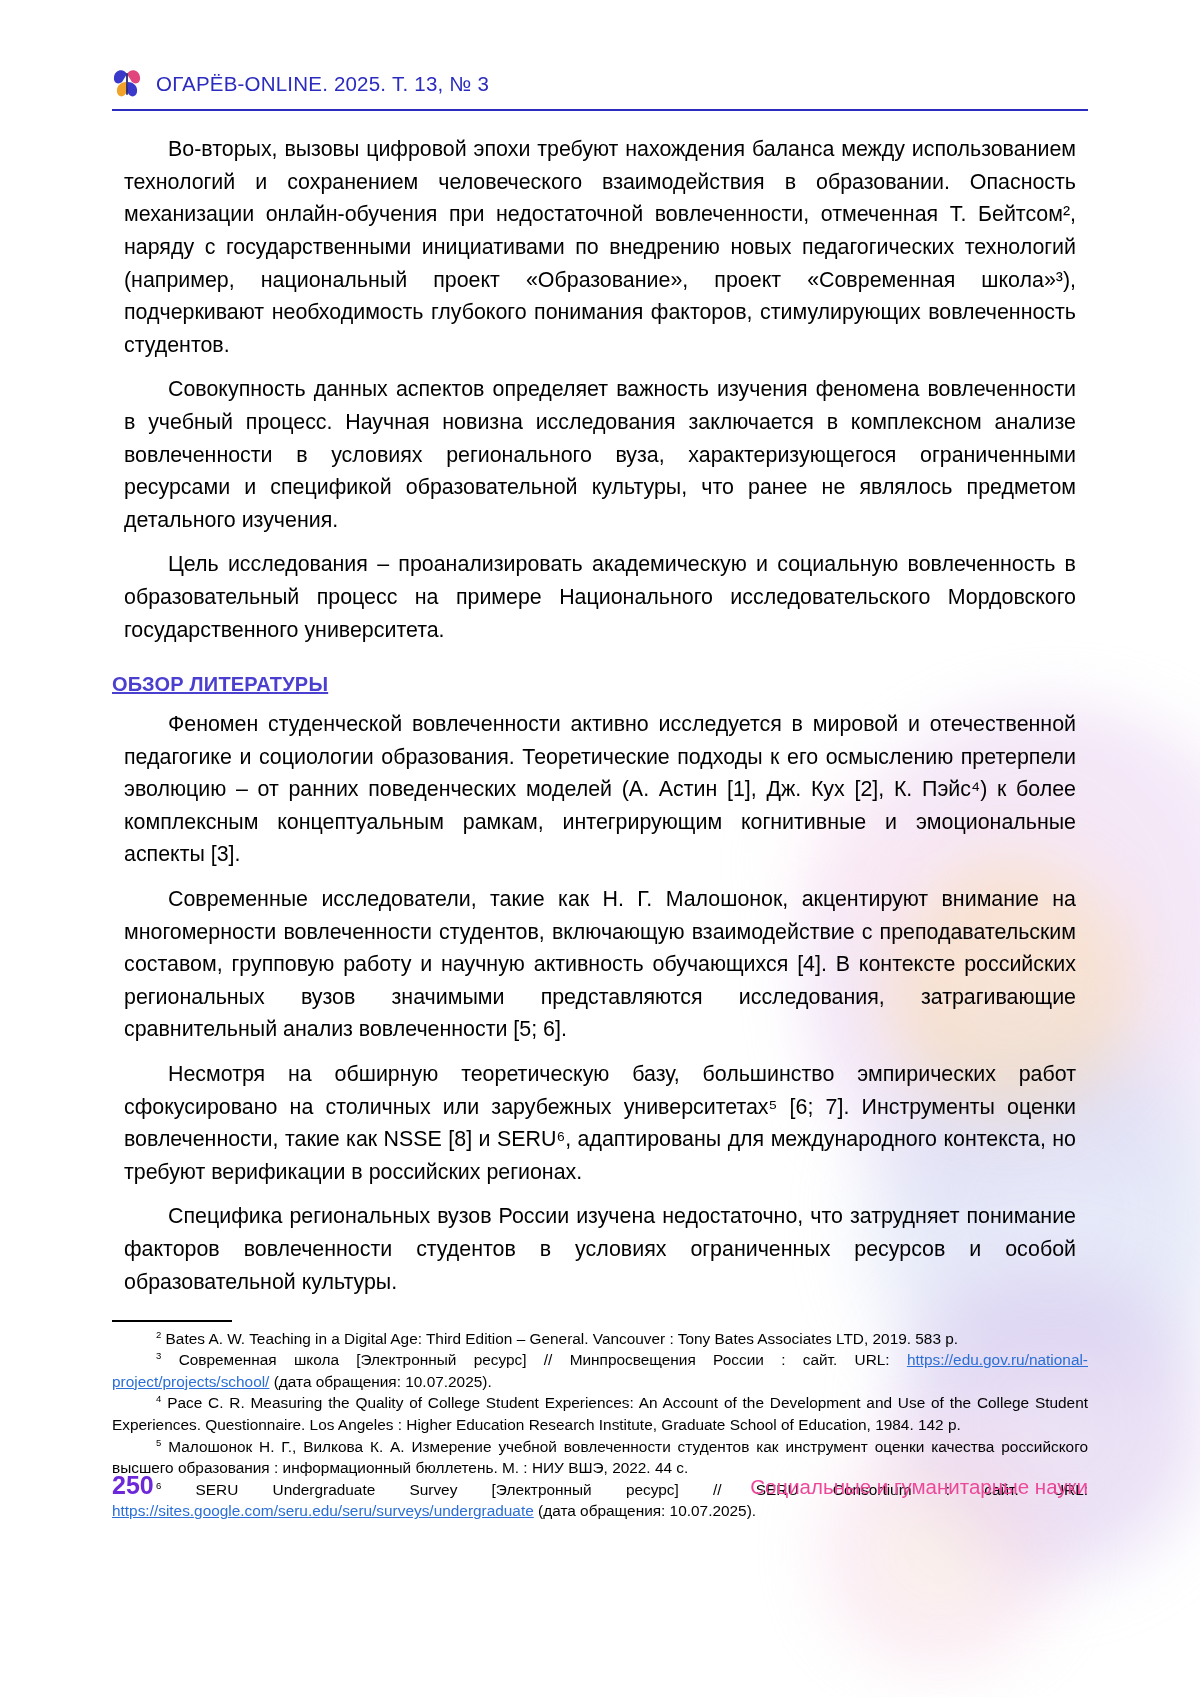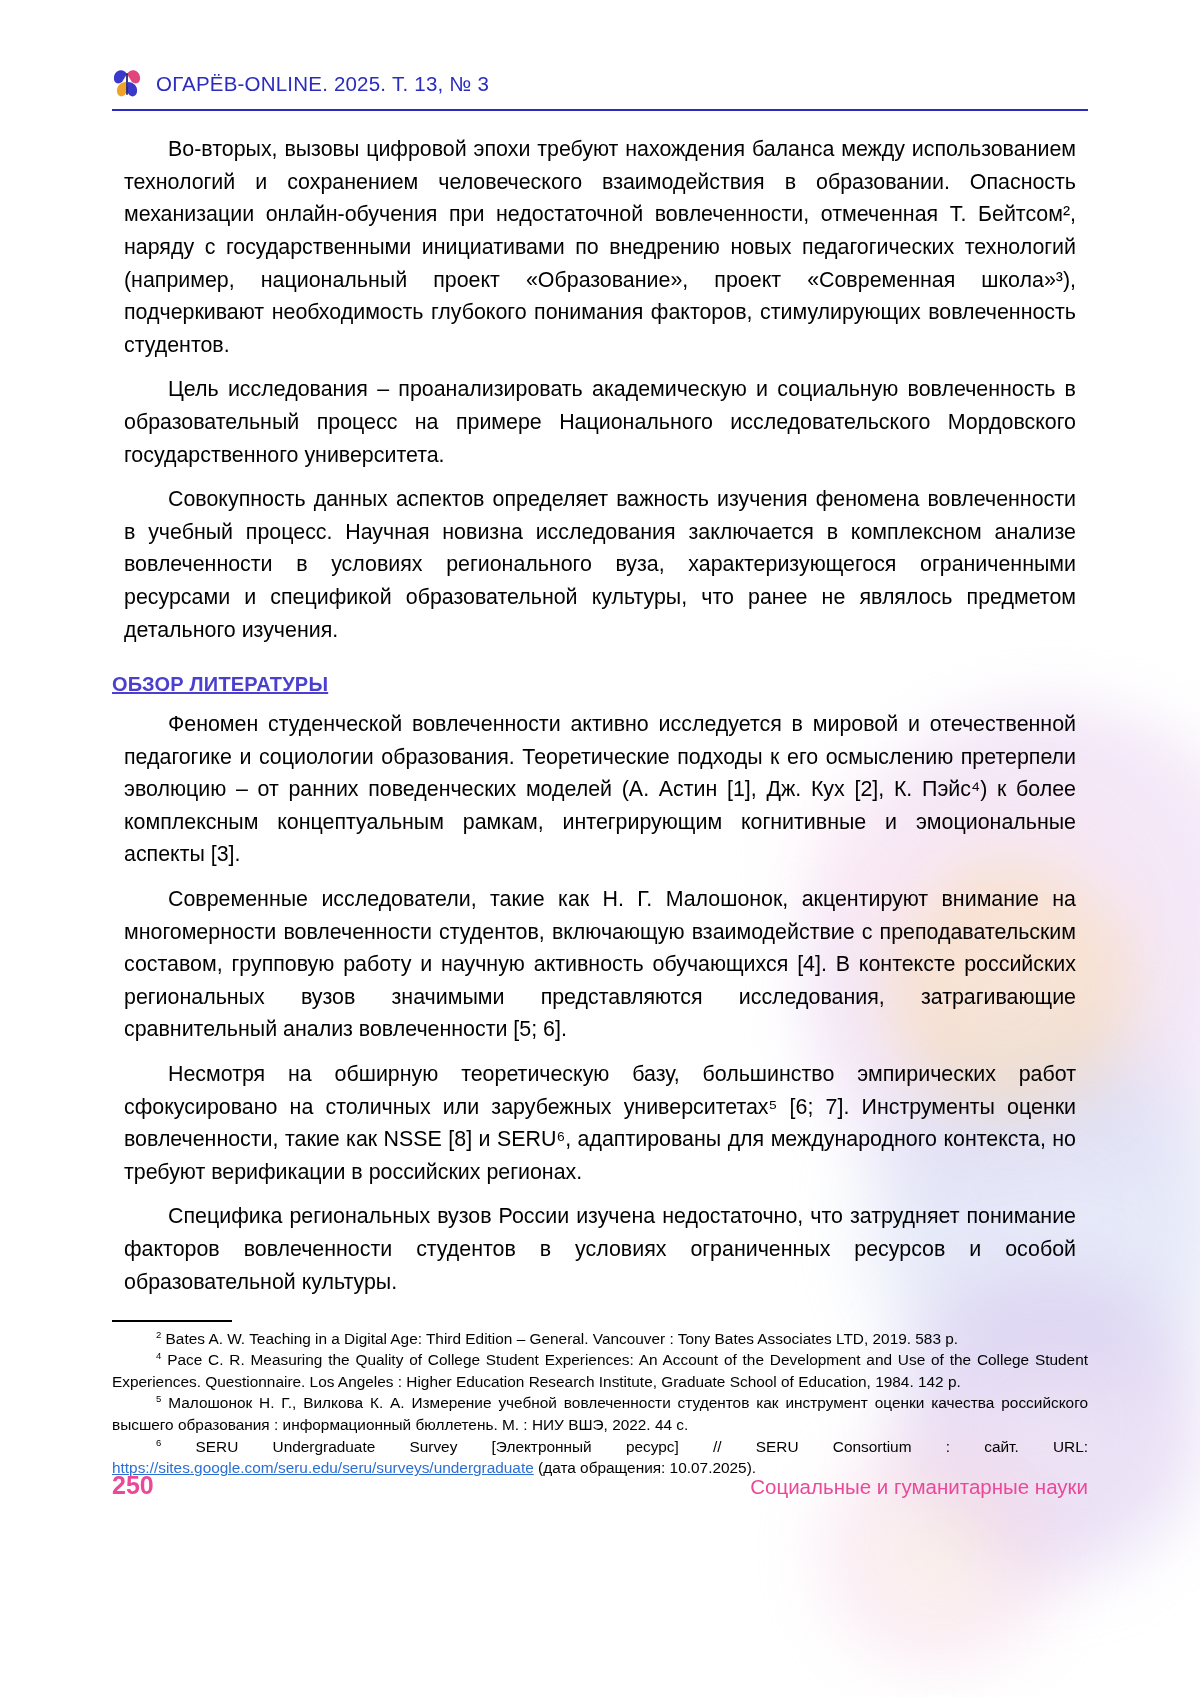--- a/index.html
+++ b/index.html
@@ -117,21 +117,21 @@
     left: 112px;
     right: 112px;
     bottom: 80px;
     display: flex;
     align-items: baseline;
     justify-content: space-between;
   }
   .page-number {
     font-size: 25px;
     font-weight: bold;
-    color: #ec4899;
+    color: #6d28d9;
   }
   .footer-section {
     font-size: 20.5px;
     color: #ec4899;
   }
 </style>
 </head>
 <body>
 
 <div class="deco deco-1"></div>
@@ -152,39 +152,43 @@
         <path d="M16 14 C20 14, 26 17, 25 24 C24 30, 17 30, 15 23 Z" fill="#3a39c9"></path>
         <rect x="14.1" y="5" width="1.8" height="22" rx="0.9" fill="#262673"></rect>
       </svg>
     </span>
     <span class="header-title">ОГАРЁВ-ONLINE. 2025. Т. 13, № 3</span>
   </div>
   <div class="header-rule"></div>
 
   <div class="content">
     <p class="body">Во-вторых, вызовы цифровой эпохи требуют нахождения баланса между использованием технологий и сохранением человеческого взаимодействия в образовании. Опасность механизации онлайн-обучения при недостаточной вовлеченности, отмеченная Т. Бейтсом², наряду с государственными инициативами по внедрению новых педагогических технологий (например, национальный проект «Образование», проект «Современная школа»³), подчеркивают необходимость глубокого понимания факторов, стимулирующих вовлеченность студентов.</p>
+    <p class="body">Совокупность данных аспектов определяет важность изучения феномена вовлеченности в учебный процесс. Научная новизна исследования заключается в комплексном анализе вовлеченности в условиях регионального вуза, характеризующегося ограниченными ресурсами и спецификой образовательной культуры, что ранее не являлось предметом детального изучения.</p>
     <p class="body">Цель исследования – проанализировать академическую и социальную вовлеченность в образовательный процесс на примере Национального исследовательского Мордовского государственного университета.</p>
-    <p class="body">Совокупность данных аспектов определяет важность изучения феномена вовлеченности в учебный процесс. Научная новизна исследования заключается в комплексном анализе вовлеченности в условиях регионального вуза, характеризующегося ограниченными ресурсами и спецификой образовательной культуры, что ранее не являлось предметом детального изучения.</p>
 
     <h2 class="section-title">ОБЗОР ЛИТЕРАТУРЫ</h2>
 
     <p class="body">Феномен студенческой вовлеченности активно исследуется в мировой и отечественной педагогике и социологии образования. Теоретические подходы к его осмыслению претерпели эволюцию – от ранних поведенческих моделей (А. Астин [1], Дж. Кух [2], К. Пэйс⁴) к более комплексным концептуальным рамкам, интегрирующим когнитивные и эмоциональные аспекты [3].</p>
     <p class="body">Современные исследователи, такие как Н. Г. Малошонок, акцентируют внимание на многомерности вовлеченности студентов, включающую взаимодействие с преподавательским составом, групповую работу и научную активность обучающихся [4]. В контексте российских региональных вузов значимыми представляются исследования, затрагивающие сравнительный анализ вовлеченности [5; 6].</p>
     <p class="body">Несмотря на обширную теоретическую базу, большинство эмпирических работ сфокусировано на столичных или зарубежных университетах⁵ [6; 7]. Инструменты оценки вовлеченности, такие как NSSE [8] и SERU⁶, адаптированы для международного контекста, но требуют верификации в российских регионах.</p>
     <p class="body">Специфика региональных вузов России изучена недостаточно, что затрудняет понимание факторов вовлеченности студентов в условиях ограниченных ресурсов и особой образовательной культуры.</p>
   </div>
 
   <div class="footnote-rule"></div>
 
   <div class="footnotes">
     <p>
       <sup>2</sup>
       <span>Bates A. W. Teaching in a Digital Age: Third Edition – General. Vancouver : Tony Bates Associates LTD, 2019. 583 p.</span>
     </p>
     <p>
+      <sup>3</sup>
+      <span>Современная школа [Электронный ресурс] // Минпросвещения России : сайт. URL: </span><a class="url" href="#">https://edu.gov.ru/national-project/projects/school/</a><span> (дата обращения: 10.07.2025).</span>
+    </p>
+    <p>
       <sup>4</sup>
       <span>Pace C. R. Measuring the Quality of College Student Experiences: An Account of the Development and Use of the College Student Experiences. Questionnaire. Los Angeles : Higher Education Research Institute, Graduate School of Education, 1984. 142 p.</span>
     </p>
     <p>
       <sup>5</sup>
       <span>Малошонок Н. Г., Вилкова К. А. Измерение учебной вовлеченности студентов как инструмент оценки качества российского высшего образования : информационный бюллетень. М. : НИУ ВШЭ, 2022. 44 с.</span>
     </p>
     <p>
       <sup>6</sup>
       <span>SERU Undergraduate Survey [Электронный ресурс] // SERU Consortium : сайт. URL: </span><a class="url" href="#">https://sites.google.com/seru.edu/seru/surveys/undergraduate</a><span> (дата обращения: 10.07.2025).</span>

